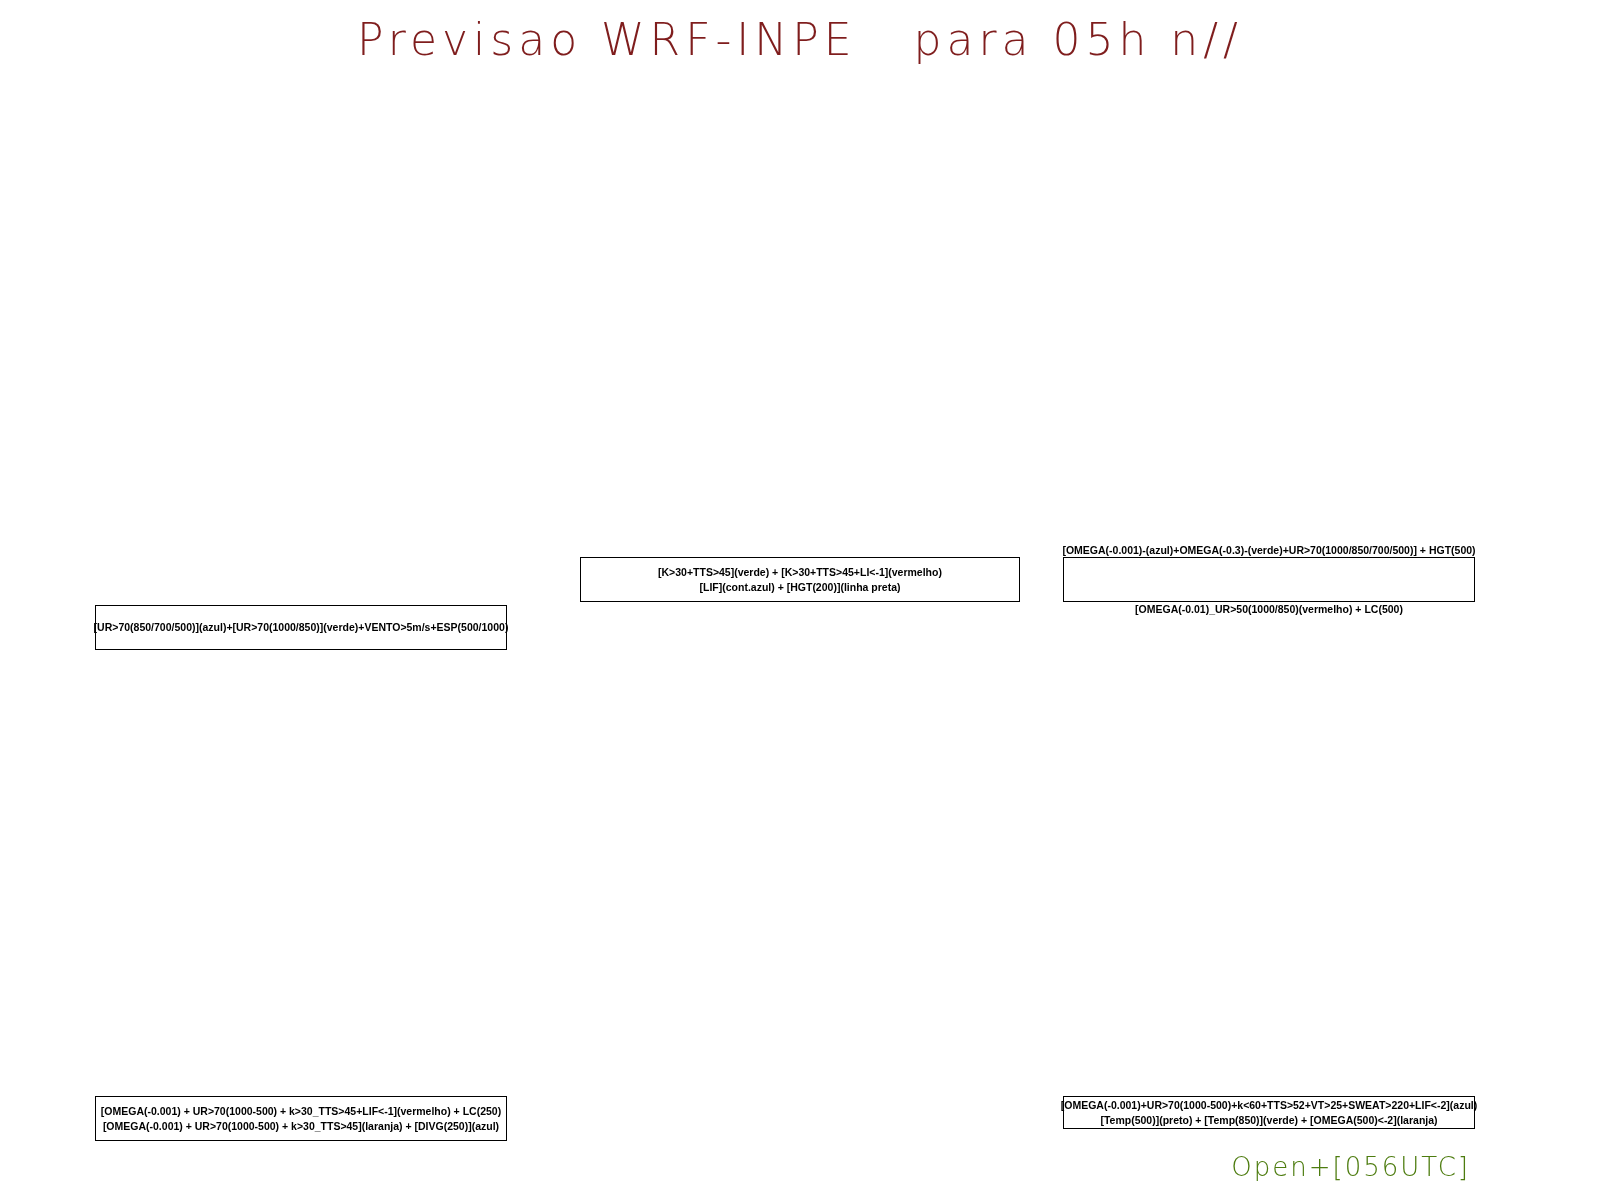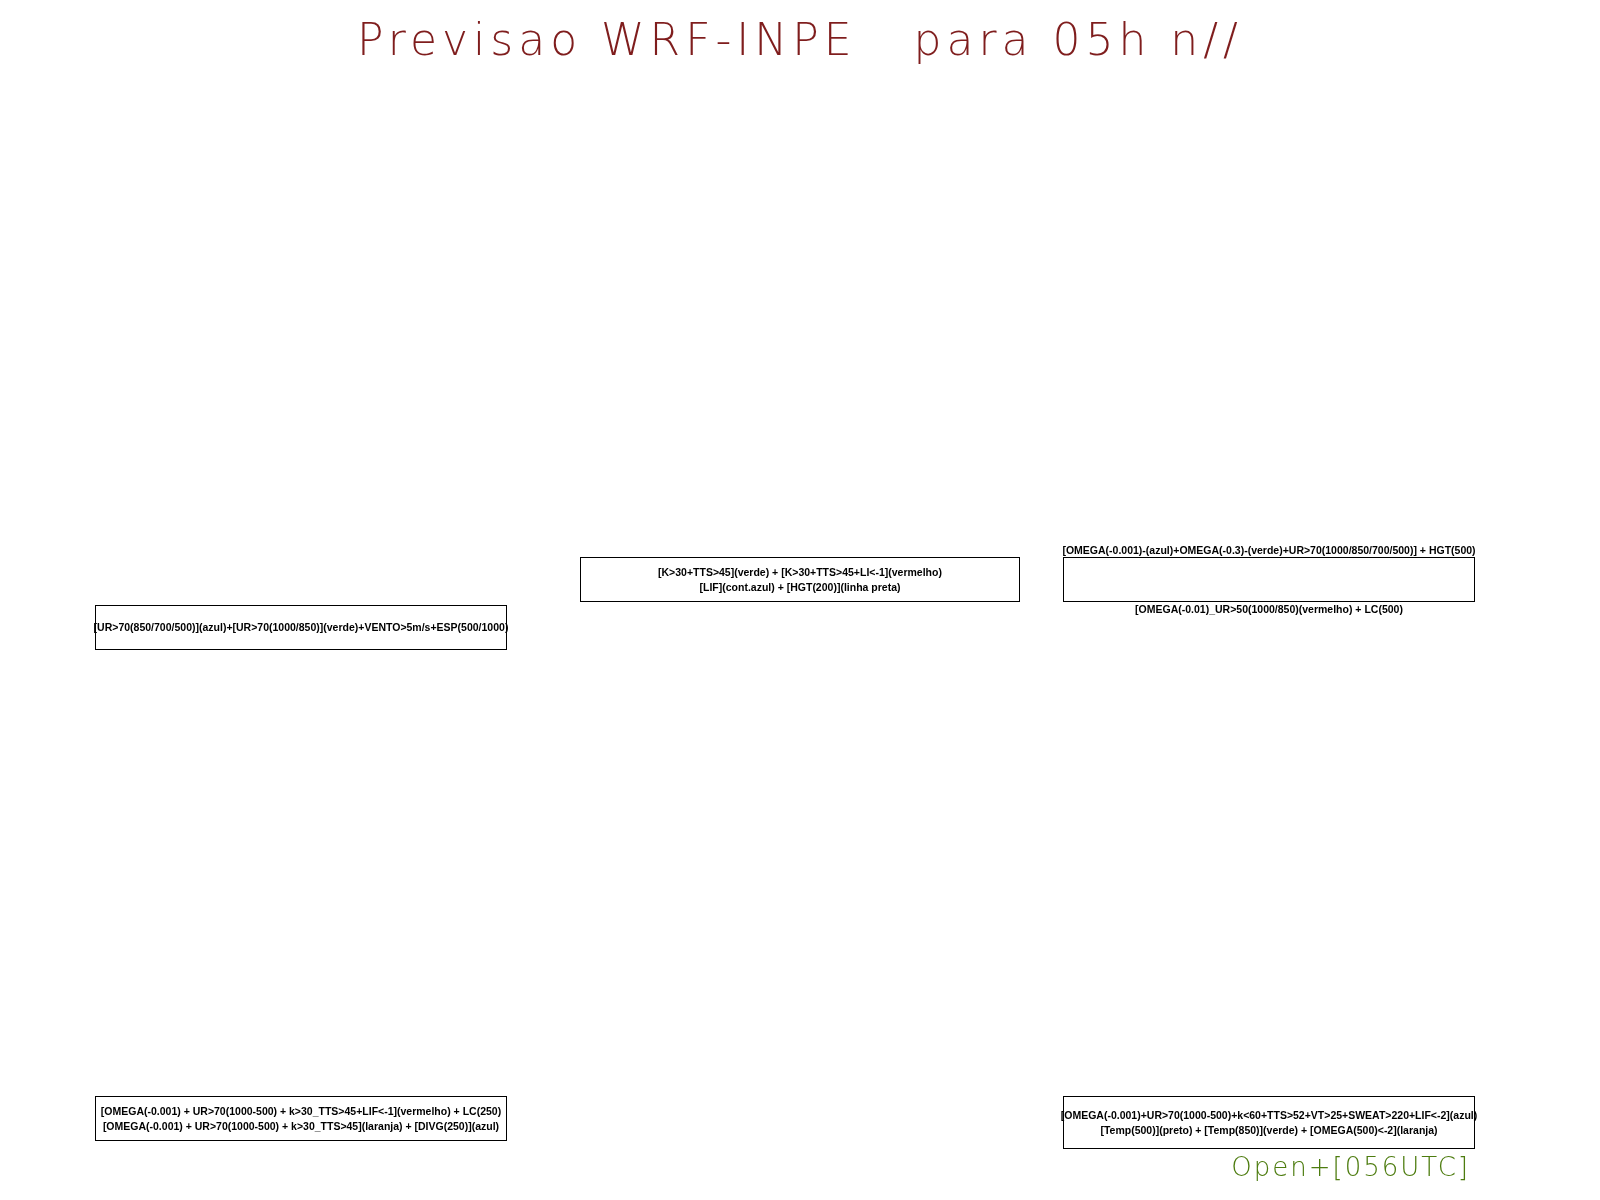--- a/index.html
+++ b/index.html
@@ -84,21 +84,21 @@
   }
 
   
   .lb-top-left   { left: 95px;  top: 557px;  width: 412px; height: 45px; margin-top: 48px; }
   .lb-top-mid    { left: 580px; top: 557px;  width: 440px; height: 45px; }
   .lb-top-right  { left: 1063px;top: 557px;  width: 412px; height: 45px; gap: 44px; }
 
   
   .lb-bot-left   { left: 95px;  top: 1096px; width: 412px; height: 45px; }
   .lb-bot-mid    { left: 580px; top: 1096px; width: 412px; height: 45px; }
-  .lb-bot-right  { left: 1063px;top: 1096px; width: 412px; height: 53px; }
+  .lb-bot-right  { left: 1063px;top: 1096px; width: 412px; height: 33px; }
 </style>
 </head>
 <body>
 
 <div class="page">
 
   <div class="main-title">Previsao WRF-INPE   para 05h n//</div>
 
   <div class="legend-box lb-top-left">
     <div class="legend-line">[UR&gt;70(850/700/500)](azul)+[UR&gt;70(1000/850)](verde)+VENTO&gt;5m/s+ESP(500/1000)</div>

